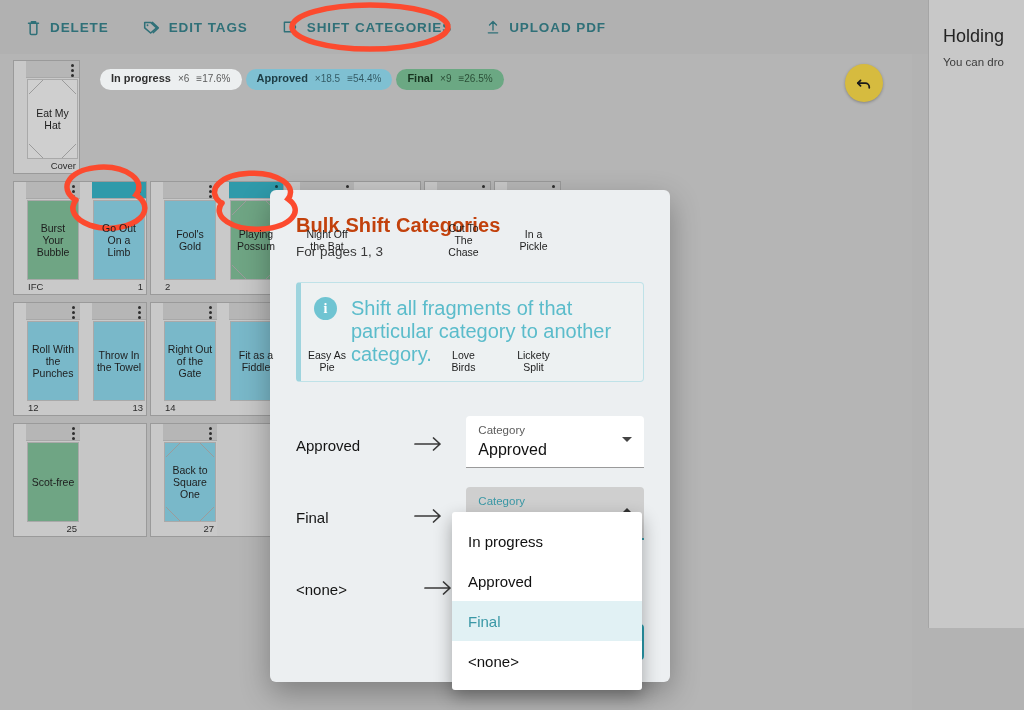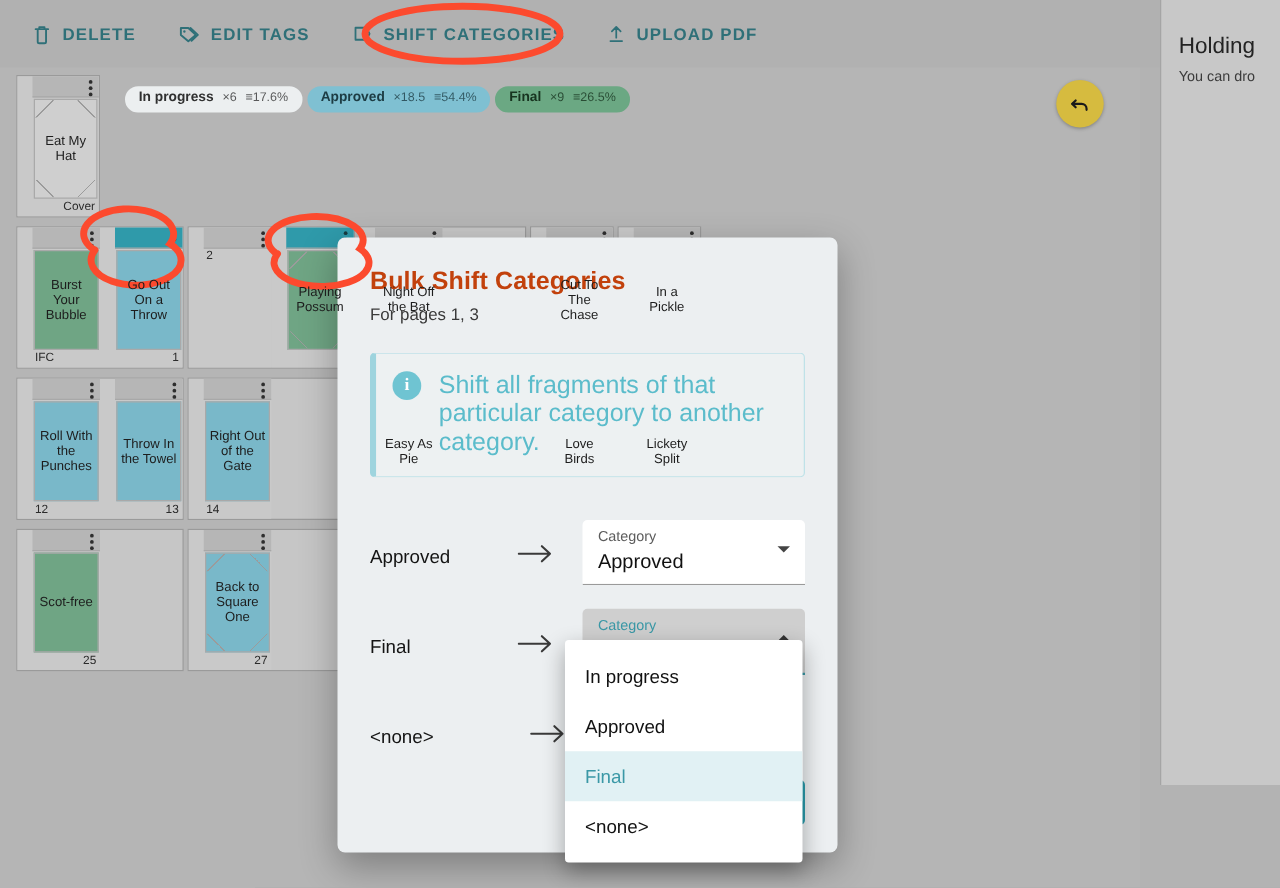--- a/index.html
+++ b/index.html
@@ -374,36 +374,39 @@
             </div>
             <div class="page">
               <div class="page-head sel">
                 <div class="kebab">
                   <i></i>
                   <i></i>
                   <i></i>
                 </div>
               </div>
               <div class="page-body cat-approved">
-                <span class="page-title">Go Out On a Throw</span>
+                <span class="page-title">Go Out On a Limb</span>
               </div>
               <div class="page-foot">
                 <span class="lbl-l"></span>
                 <span class="lbl-r">1</span>
               </div>
             </div>
           </div>
           <div class="spread wide">
             <div class="page">
               <div class="page-head">
                 <div class="kebab">
                   <i></i>
                   <i></i>
                   <i></i>
                 </div>
+              </div>
+              <div class="page-body cat-approved">
+                <span class="page-title">Fool's Gold</span>
               </div>
               <div class="page-foot">
                 <span class="lbl-l">2</span>
                 <span class="lbl-r"></span>
               </div>
             </div>
             <div class="page">
               <div class="page-head sel">
                 <div class="kebab">
                   <i></i>
@@ -518,20 +521,36 @@
                   <i></i>
                   <i></i>
                 </div>
               </div>
               <div class="page-body cat-approved">
                 <span class="page-title">Right Out of the Gate</span>
               </div>
               <div class="page-foot">
                 <span class="lbl-l">14</span>
                 <span class="lbl-r"></span>
+              </div>
+            </div>
+            <div class="page">
+              <div class="page-head">
+                <div class="kebab">
+                  <i></i>
+                  <i></i>
+                  <i></i>
+                </div>
+              </div>
+              <div class="page-body cat-approved">
+                <span class="page-title">Fit as a Fiddle</span>
+              </div>
+              <div class="page-foot">
+                <span class="lbl-l"></span>
+                <span class="lbl-r">15</span>
               </div>
             </div>
           </div>
           <div class="spread wide">
             <div class="page">
               <div class="page-head">
                 <div class="kebab">
                   <i></i>
                   <i></i>
                   <i></i>

